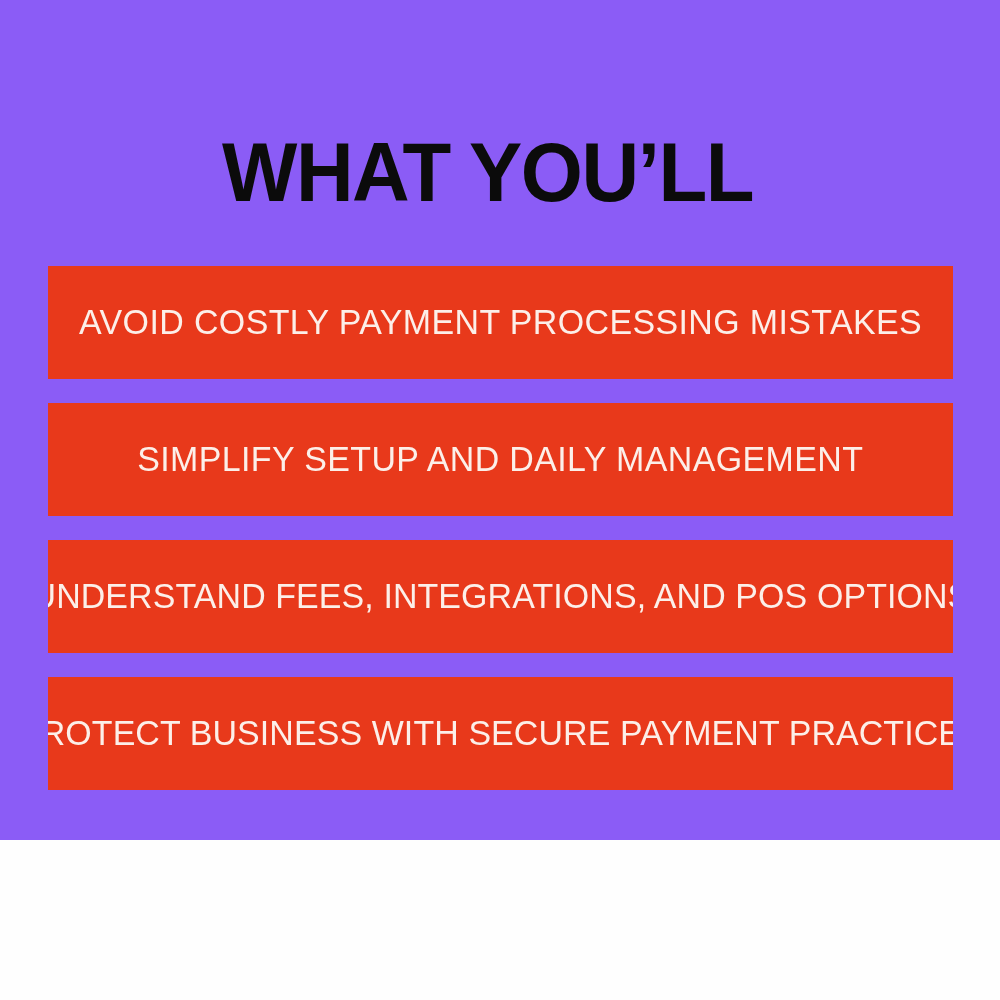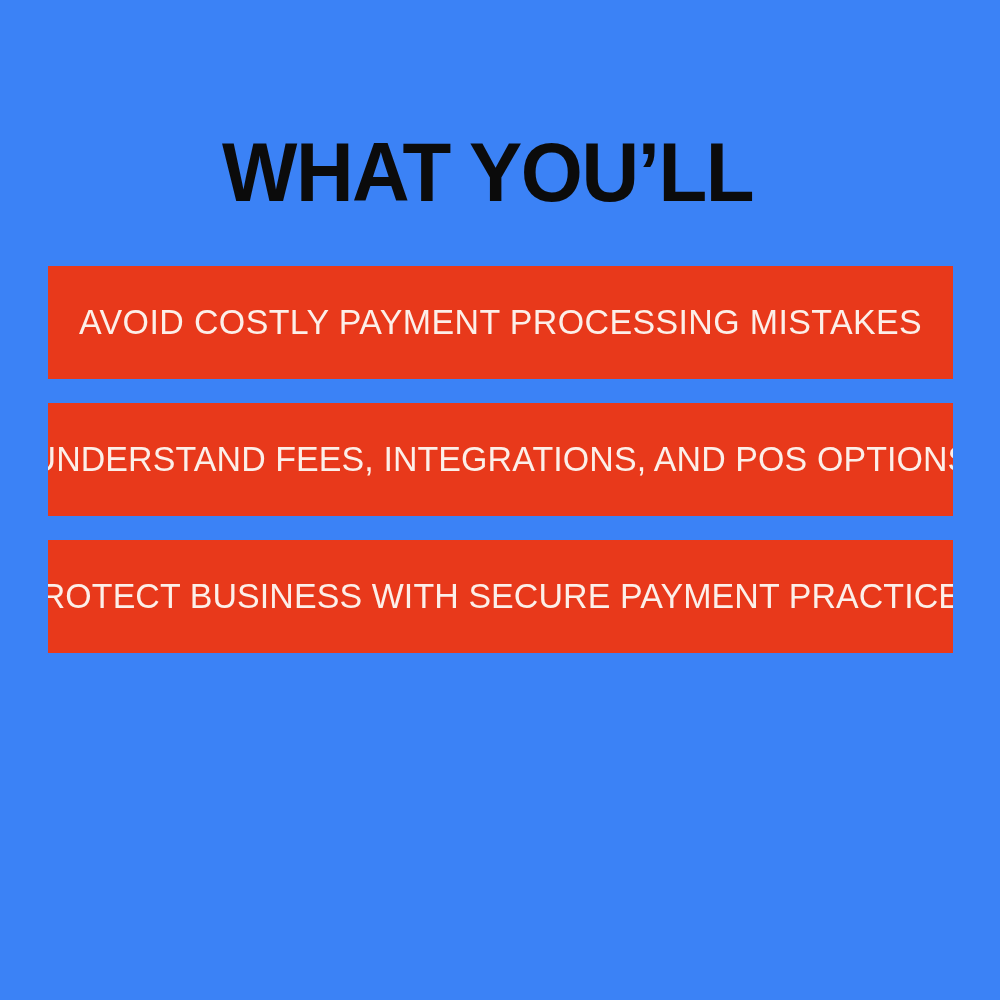--- a/index.html
+++ b/index.html
@@ -10,22 +10,22 @@
     width: 1000px;
     height: 1000px;
     background: #FEFEFE;
     font-family: "Liberation Sans", sans-serif;
     overflow: hidden;
   }
 
   .page {
     position: relative;
     width: 1000px;
-    height: 1000px;
-    background: #3b82f6;
+    height: 840px;
+    background: #8b5cf6;
     box-sizing: border-box;
   }
 
   
   .heading {
     position: absolute;
     left: 222px;
     top: 52px;
     width: 740px;
     margin: 0;
@@ -102,20 +102,23 @@
     <span class="heading-line">WHAT YOU’LL</span>
     <span class="heading-line">LEARN INSIDE</span>
   </h1>
 
   <div class="bars">
 
     <div class="bar bar-1">
       <span class="bar-label">AVOID COSTLY PAYMENT PROCESSING MISTAKES</span>
     </div>
 
+    <div class="bar bar-2">
+      <span class="bar-label">SIMPLIFY SETUP AND DAILY MANAGEMENT</span>
+    </div>
 
 
     <div class="bar bar-4">
       <span class="bar-label">UNDERSTAND FEES, INTEGRATIONS, AND POS OPTIONS</span>
     </div>
 
     <div class="bar bar-5">
       <span class="bar-label">PROTECT BUSINESS WITH SECURE PAYMENT PRACTICES</span>
     </div>
 

